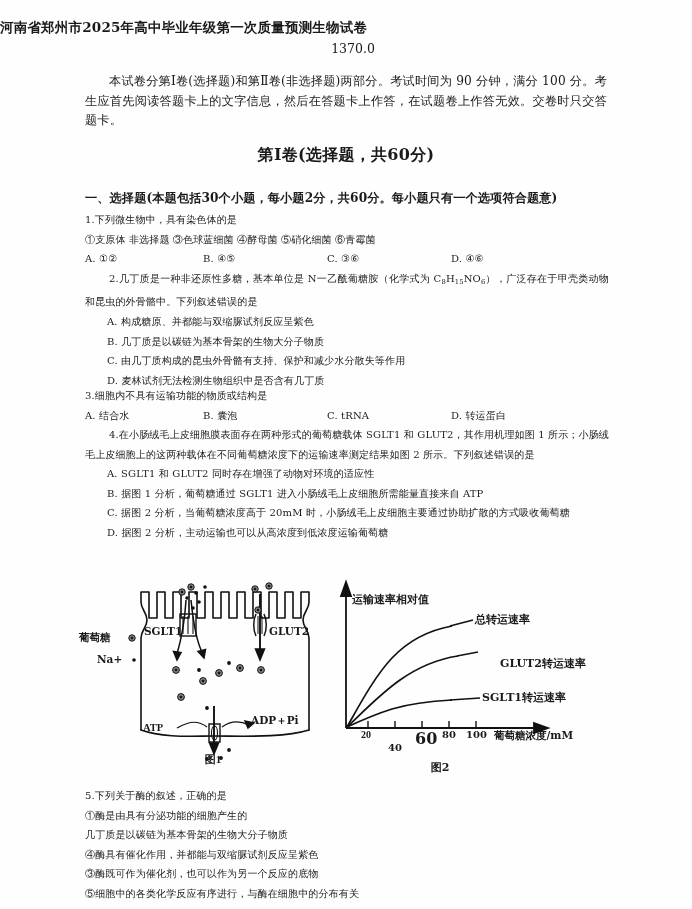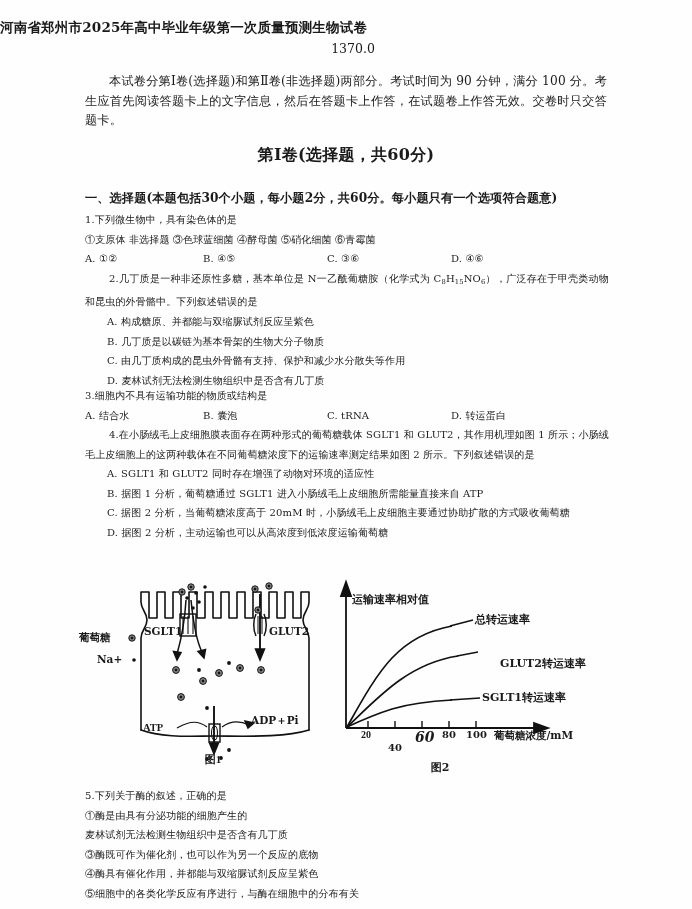--- a/index.html
+++ b/index.html
@@ -307,30 +307,30 @@
           <line x1="127" y1="80" x2="148" y2="76"></line>
           <line x1="120" y1="124" x2="150" y2="122"></line>
         </g>
       </svg>
       <span class="lbl-b" style="left:22px; top:16px; font-size:11px;">运输速率相对值</span>
       <span class="lbl-b" style="left:145px; top:36px; font-size:11px;">总转运速率</span>
       <span class="lbl-b" style="left:150px; top:80px; font-size:11px;margin-left:20px;">GLUT2转运速率</span>
       <span class="lbl-b" style="left:152px; top:114px; font-size:11px;">SGLT1转运速率</span>
       <span class="lbl-b" style="left:31px; top:153px; font-size:10px;font-family:Liberation Serif, serif;">20</span>
       <span class="lbl-b" style="left:58px; top:153px; font-size:10px;margin-top:13px;">40</span>
-      <span class="lbl-b" style="left:85px; top:153px; font-size:14px;font-style:italic;">60</span>
+      <span class="lbl-b" style="left:85px; top:153px; font-size:16px;">60</span>
       <span class="lbl-b" style="left:112px; top:153px; font-size:10px;">80</span>
       <span class="lbl-b" style="left:136px; top:153px; font-size:10px;">100</span>
       <span class="lbl-b" style="left:164px; top:153px; font-size:10.5px;">葡萄糖浓度/mM</span>
       <span class="fig-cap" style="left:85px; top:184px; width:50px;">图2</span>
     </div>
   </div>
 
   <div class="q-block" style="top:786px">
     <div class="q-stem"><span>5.</span><span>下列关于酶的叙述，正确的是</span></div>
     <div>①酶是由具有分泌功能的细胞产生的</div>
-    <div>麦林试剂无法检测生物组织中是否含有几丁质</div>
+    <div>几丁质是以碳链为基本骨架的生物大分子物质</div>
+    <div>④酶具有催化作用，并都能与双缩脲试剂反应呈紫色</div>
     <div>③酶既可作为催化剂，也可以作为另一个反应的底物</div>
-    <div>④酶具有催化作用，并都能与双缩脲试剂反应呈紫色</div>
     <div>⑤细胞中的各类化学反应有序进行，与酶在细胞中的分布有关</div>
   </div>
 
 </div>
 
 </body></html>

